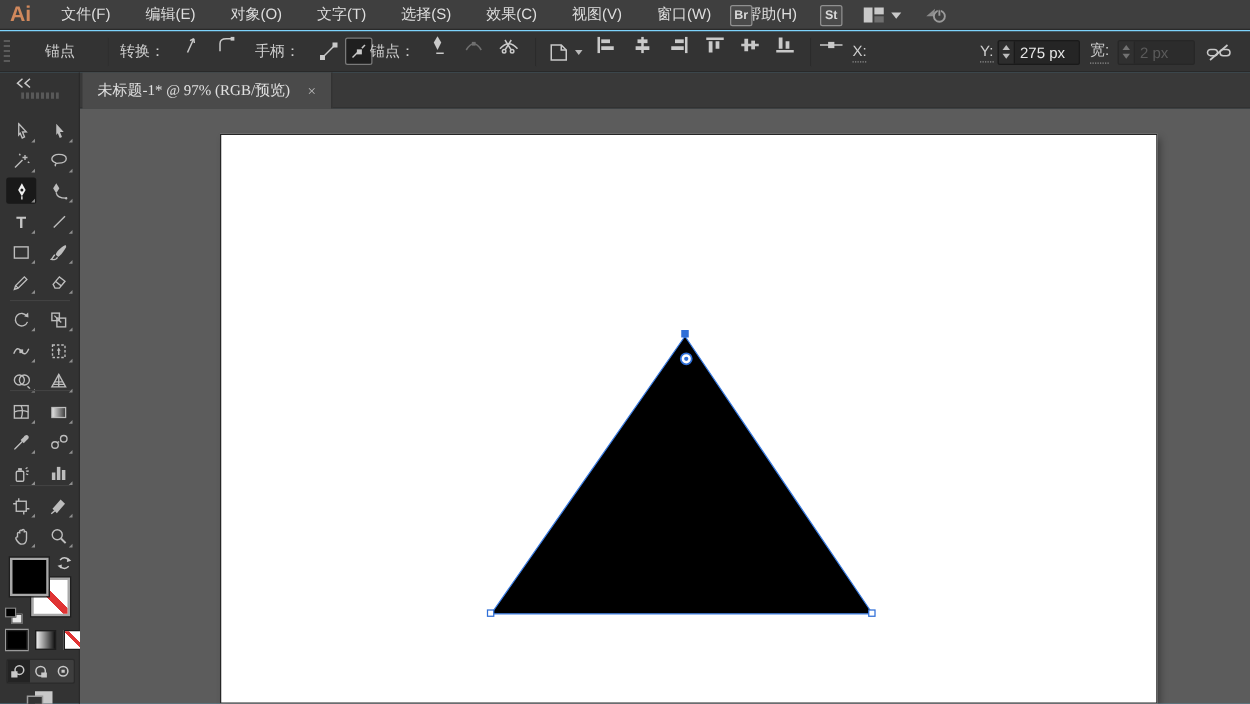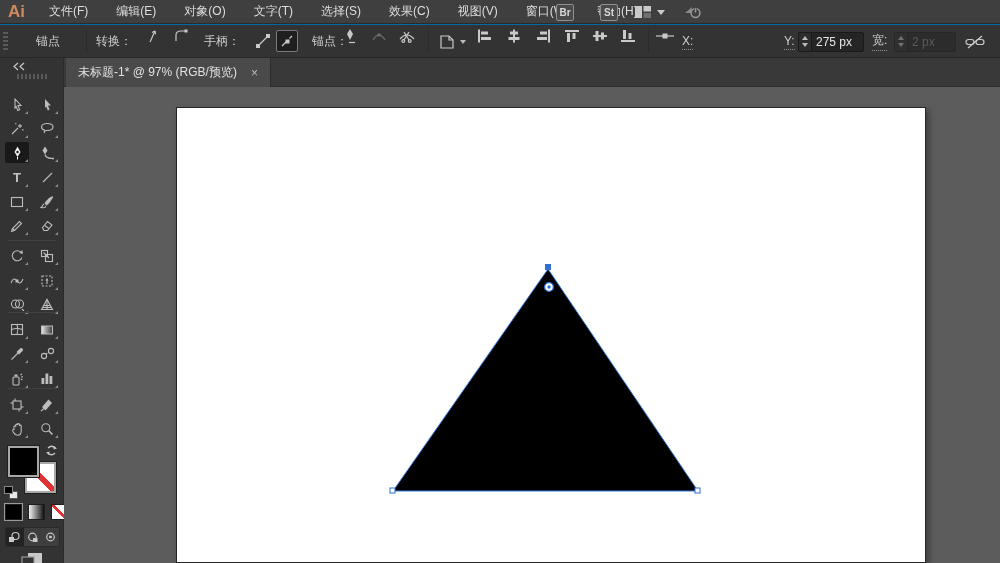--- a/index.html
+++ b/index.html
@@ -1,28 +1,28 @@
 <!DOCTYPE html>
 <html><head>
 <meta charset="utf-8">
 <style>
   * { margin:0; padding:0; box-sizing:border-box; }
   html,body { width:1000px; height:563px; overflow:hidden; background:#333; }
   body { font-family:"Liberation Sans","DejaVu Sans",sans-serif; }
-  .app { position:relative; width:1000px; height:563px; background:#0369a1; }
+  .app { position:relative; width:1000px; height:563px; background:#7dd3fc; }
 
   
   .menubar { position:absolute; left:0; top:0; width:1000px; height:24px;
     background:#3f3f3f; border-bottom:1px solid #2a2a2a; display:flex; align-items:center; }
   .ai-logo { color:#d0885c; font-weight:bold; font-size:17px; padding:0 10px 0 8px; letter-spacing:0; }
   .menus { display:flex; height:100%; align-items:center; }
   .menu-item { color:#dedede; font-size:12px; padding:0 14px; height:100%; display:flex; align-items:center; cursor:default; }
   .menubar-right { position:absolute; left:556px; top:0; height:24px; display:flex; align-items:center; gap:8px; }
   .chip-btn { width:18px; height:17px; border:1px solid #909090; border-radius:2px; color:#d8d8d8;
-    font-size:10px; font-weight:bold; display:flex; align-items:center; justify-content:center; background:#4a4a4a; }
+    font-size:10px; font-weight:bold; display:flex; align-items:center; justify-content:center; background:#4a4a4a;margin-left:28px; }
   .ws-wrap { display:flex; align-items:center; gap:5px; margin-left:8px; }
   .chev { width:0; height:0; border-left:4px solid transparent; border-right:4px solid transparent; border-top:5px solid #c9c9c9; }
   .icon-svg { display:block; }
 
   
   .controlbar { position:absolute; left:0; top:25px; width:1000px; height:33px;
     background:#333; border-bottom:1px solid #272727; }
   .cb-abs { position:absolute; top:0; height:33px; display:flex; align-items:center; }
   .cb-label { color:#cfcfcf; font-size:12px; }
   .scrub { border-bottom:1px dotted #8f8f8f; padding-bottom:1px; }
@@ -75,21 +75,21 @@
   .chip-black { background:#000; box-shadow:0 0 0 1px #9a9a9a; }
   .chip-grad { background:linear-gradient(90deg,#f2f2f2,#111); }
   .chip-none { background:#fff; }
   .mode-group { position:absolute; left:5px; top:469px; width:55px; height:20px; background:#3e3e3e;
     border:1px solid #2a2a2a; border-radius:2px; display:flex; }
   .mode-btn { flex:1; display:flex; align-items:center; justify-content:center; }
   .mode-btn.sel { background:#232323; }
   .screen-mode { position:absolute; left:20px; top:494px; }
 
   
-  .docarea { position:absolute; left:64px; top:0; width:782px; height:505px; }
+  .docarea { position:absolute; left:64px; top:0; width:782px; height:505px;font-family:Liberation Serif, serif; }
   .tabstrip { position:absolute; left:0; top:0; width:936px; height:29px; background:#393939; border-bottom:1px solid #2c2c2c; }
   .tab { position:absolute; left:2px; top:0; height:29px; background:#4a4a4a; display:flex; align-items:center;
     padding:0 12px; gap:14px; border-right:1px solid #2c2c2c; }
   .tab-title { color:#e0e0e0; font-size:12px; white-space:nowrap; }
   .tab-close { color:#bdbdbd; font-size:12px; line-height:1; }
 
   .canvas { position:absolute; left:0; top:29px; width:936px; height:476px; background:#5c5c5c; overflow:hidden; }
   .artboard { position:absolute; left:112px; top:20px; width:750px; height:456px; background:#fff;
     border:1px solid #262626; box-shadow:3px 3px 6px rgba(0,0,0,.35); }
   .overlay { position:absolute; left:0; top:0; width:936px; height:476px; }
@@ -175,21 +175,21 @@
       </svg>
     </div>
     <div class="cb-abs cb-icon sel" style="left:276px;top:5px">
       <svg class="ui" width="16" height="16" viewBox="0 0 16 16">
         <line x1="3" y1="13" x2="8" y2="8"></line>
         <rect class="f" x="6.5" y="6.5" width="4" height="4"></rect>
           <line x1="10.5" y1="5.5" x2="13" y2="3"></line>
       </svg>
     </div>
 
-    <div class="cb-abs" style="left:312px">
+    <div class="cb-abs" style="left:296px">
       <span class="cb-label">锚点：</span>
     </div>
     <div class="cb-abs cb-icon" style="left:340px">
       <svg class="ui" width="17" height="16" viewBox="0 0 17 16">
         <path class="f" d="M7 1 L10 6 L7 12 L4 6 Z"></path>
           <line x1="6" y1="14.5" x2="12" y2="14.5"></line>
       </svg>
     </div>
     <div class="cb-abs cb-icon" style="left:368px;opacity:.4">
       <svg class="ui" width="16" height="16" viewBox="0 0 16 16">

